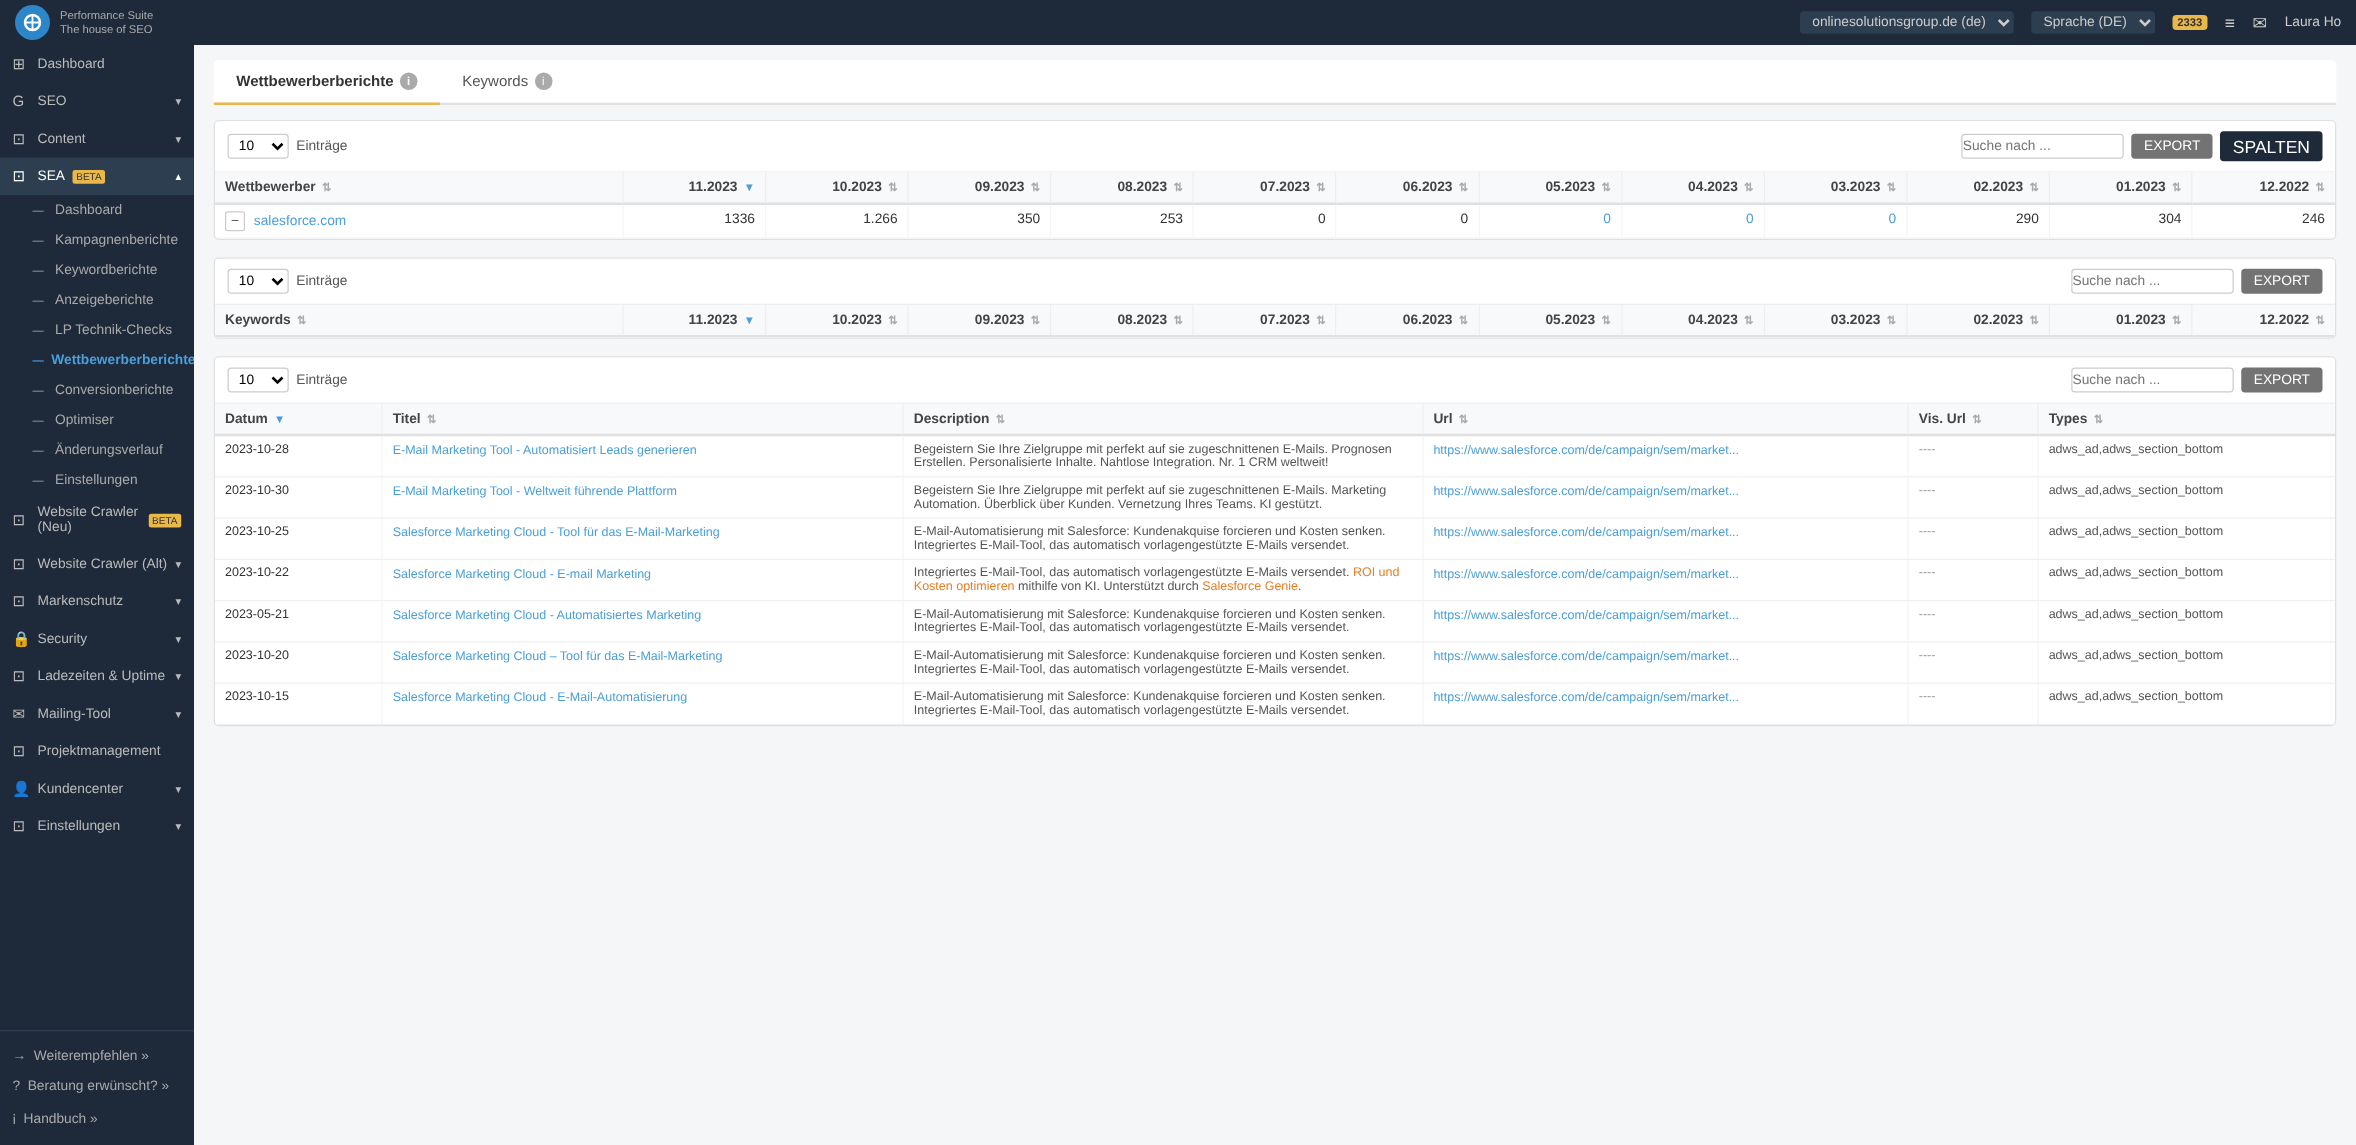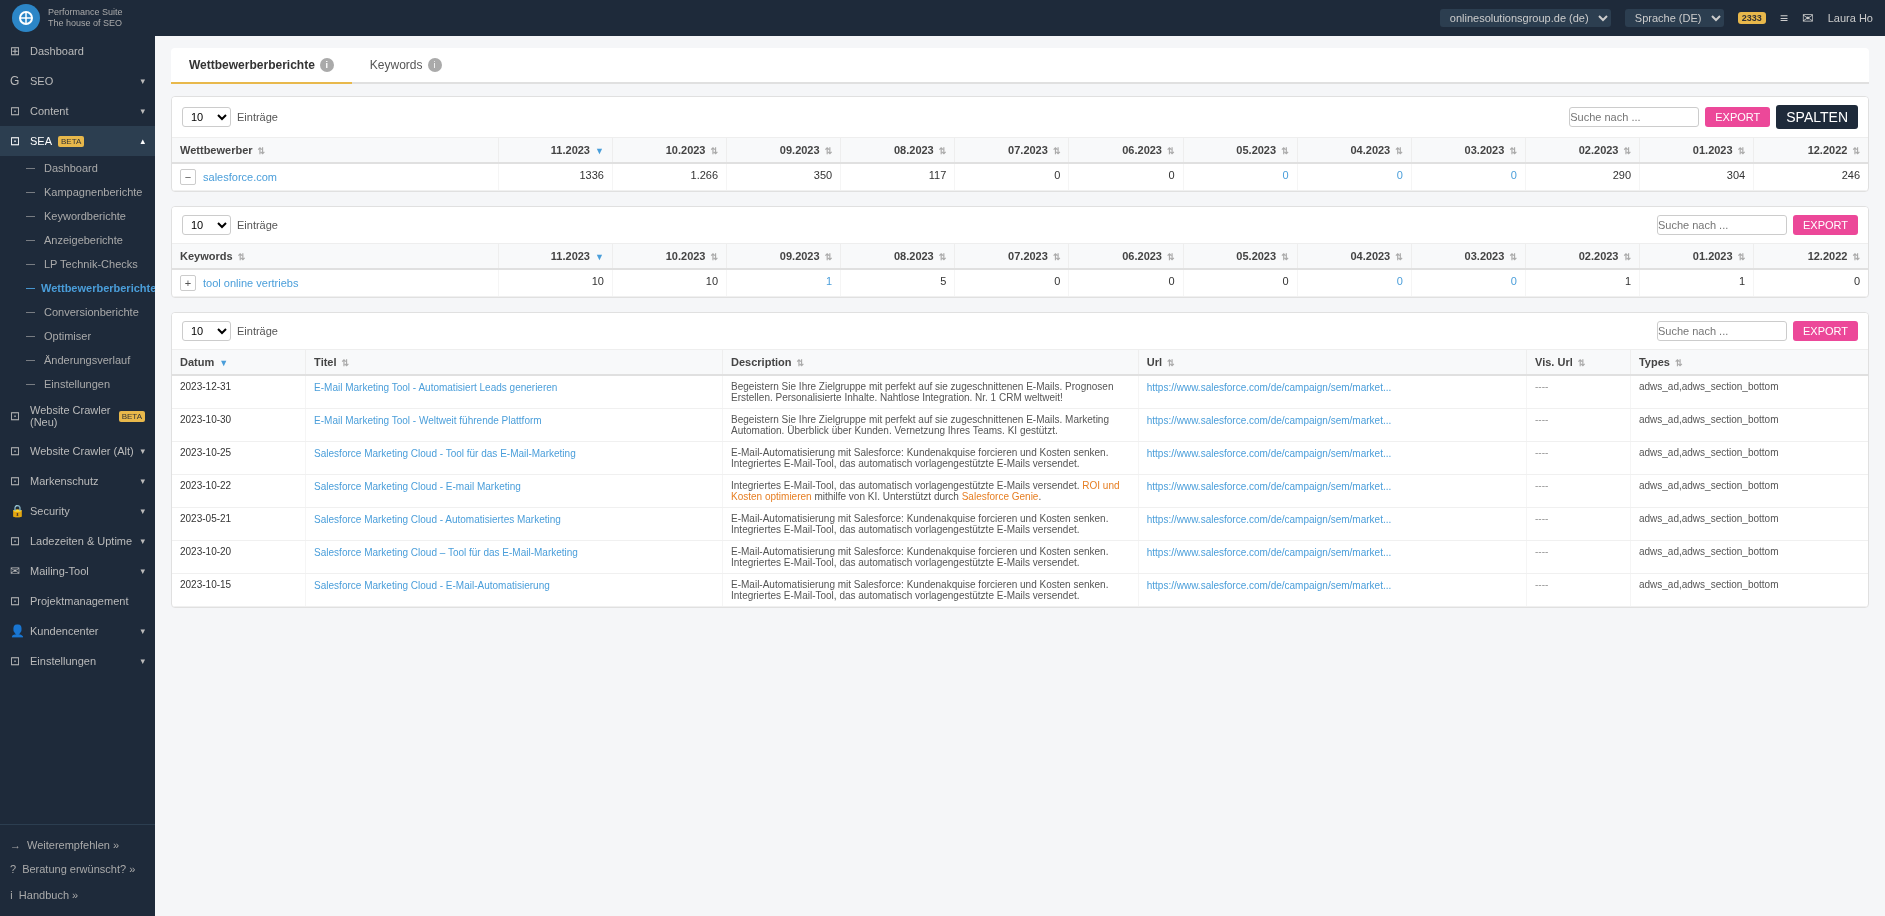--- a/index.html
+++ b/index.html
@@ -160,21 +160,21 @@
 
     .search-input {
       border: 1px solid #ccc;
       border-radius: 3px;
       padding: 3px 0;
       font-size: 11px;
       width: 130px;
     }
 
     .btn-export {
-      background: #ec4899;
+      background: #737373;
       color: #fff;
       border: none;
       border-radius: 3px;
       padding: 4px 10px;
       font-size: 11px;
       cursor: pointer;
       text-align: right;
     }
 
     .btn-spalten {
@@ -457,21 +457,21 @@
           </thead>
           <tbody>
             <tr>
               <td>
                 <button class="expand-btn">−</button>
                 <span class="link-cell" style="margin-left:4px;">salesforce.com</span>
               </td>
               <td class="num-cell num-black">1336</td>
               <td class="num-cell num-black">1.266</td>
               <td class="num-cell num-black">350</td>
-              <td class="num-cell num-black">117</td>
+              <td class="num-cell num-black">253</td>
               <td class="num-cell num-black">0</td>
               <td class="num-cell num-black">0</td>
               <td class="num-cell num-blue">0</td>
               <td class="num-cell num-blue">0</td>
               <td class="num-cell num-blue">0</td>
               <td class="num-cell num-black">290</td>
               <td class="num-cell num-black">304</td>
               <td class="num-cell num-black">246</td>
             </tr>
           </tbody>
@@ -505,38 +505,20 @@
               <th style="min-width:70px;text-align:right;">06.2023 <span class="sort-icon">⇅</span></th>
               <th style="min-width:70px;text-align:right;">05.2023 <span class="sort-icon">⇅</span></th>
               <th style="min-width:70px;text-align:right;">04.2023 <span class="sort-icon">⇅</span></th>
               <th style="min-width:70px;text-align:right;">03.2023 <span class="sort-icon">⇅</span></th>
               <th style="min-width:70px;text-align:right;">02.2023 <span class="sort-icon">⇅</span></th>
               <th style="min-width:70px;text-align:right;">01.2023 <span class="sort-icon">⇅</span></th>
               <th style="min-width:70px;text-align:right;">12.2022 <span class="sort-icon">⇅</span></th>
             </tr>
           </thead>
           <tbody>
-            <tr>
-              <td>
-                <button class="expand-btn">+</button>
-                <span class="link-cell" style="margin-left:4px;">tool online vertriebs</span>
-              </td>
-              <td class="num-cell num-black">10</td>
-              <td class="num-cell num-black">10</td>
-              <td class="num-cell num-blue">1</td>
-              <td class="num-cell num-black">5</td>
-              <td class="num-cell num-black">0</td>
-              <td class="num-cell num-black">0</td>
-              <td class="num-cell num-black">0</td>
-              <td class="num-cell num-blue">0</td>
-              <td class="num-cell num-blue">0</td>
-              <td class="num-cell num-black">1</td>
-              <td class="num-cell num-black">1</td>
-              <td class="num-cell num-black">0</td>
-            </tr>
           </tbody>
         </table>
       </div>
     </div>
 
     <div class="table-section">
       <div class="table-toolbar">
         <div class="table-toolbar-left">
           <select class="entries-select">
             <option>10</option><option>25</option><option>50</option><option>100</option>
@@ -555,21 +537,21 @@
               <th style="min-width:90px;">Datum <span class="sort-icon sort-active">▼</span></th>
               <th style="min-width:160px;">Titel <span class="sort-icon">⇅</span></th>
               <th style="min-width:280px;">Description <span class="sort-icon">⇅</span></th>
               <th style="min-width:180px;">Url <span class="sort-icon">⇅</span></th>
               <th style="min-width:70px;">Vis. Url <span class="sort-icon">⇅</span></th>
               <th style="min-width:160px;">Types <span class="sort-icon">⇅</span></th>
             </tr>
           </thead>
           <tbody id="ads-tbody">
           <tr>
-    <td class="date-cell">2023-12-31</td>
+    <td class="date-cell">2023-10-28</td>
     <td><span class="title-cell">E-Mail Marketing Tool - Automatisiert Leads generieren</span></td>
     <td class="desc-cell">Begeistern Sie Ihre Zielgruppe mit perfekt auf sie zugeschnittenen E-Mails. Prognosen Erstellen. Personalisierte Inhalte. Nahtlose Integration. Nr. 1 CRM weltweit!</td>
     <td><span class="url-cell">https://www.salesforce.com/de/campaign/sem/market...</span></td>
     <td class="vis-url-cell">----</td>
     <td class="types-cell">adws_ad,adws_section_bottom</td>
   </tr>
               <tr>
     <td class="date-cell">2023-10-30</td>
     <td><span class="title-cell">E-Mail Marketing Tool - Weltweit führende Plattform</span></td>
     <td class="desc-cell">Begeistern Sie Ihre Zielgruppe mit perfekt auf sie zugeschnittenen E-Mails. Marketing Automation. Überblick über Kunden. Vernetzung Ihres Teams. KI gestützt.</td>

